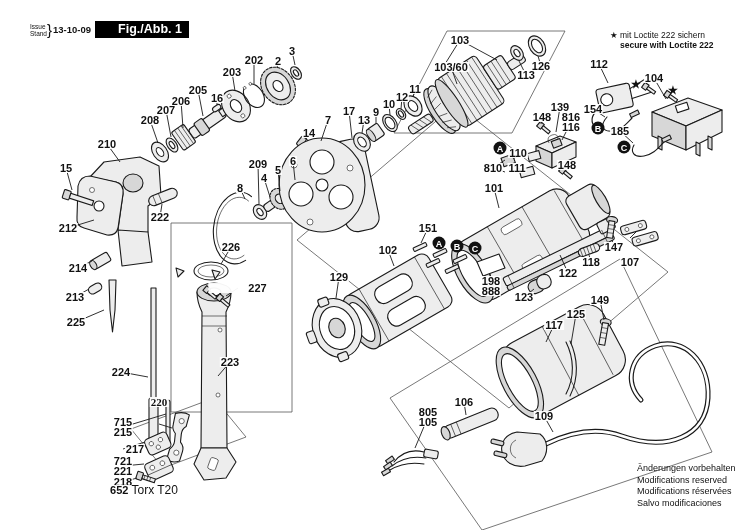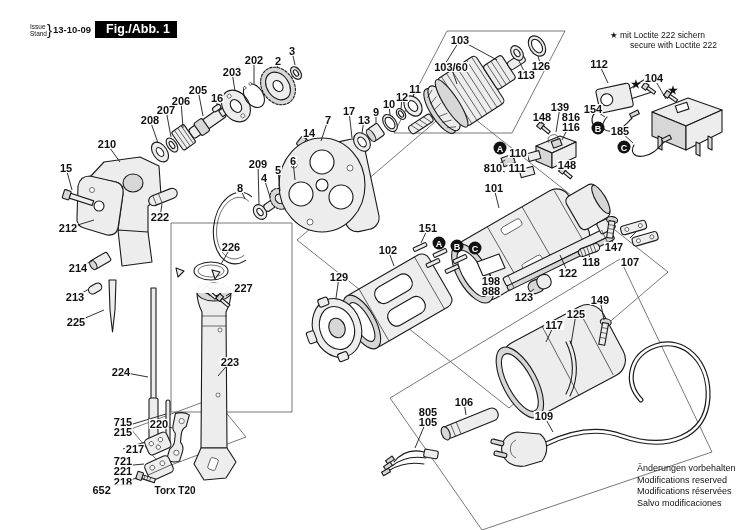--- a/index.html
+++ b/index.html
@@ -10,36 +10,36 @@
   .ln{stroke:#1a1a1a;stroke-width:1.1;stroke-linejoin:round;stroke-linecap:round;}
   .thin{stroke:#1a1a1a;stroke-width:.6;fill:none;}
   .f0{fill:#fff;} .f1{fill:#ededed;} .f2{fill:#d7d7d7;} .nf{fill:none;}
   .sheet{fill:none;stroke:#555;stroke-width:.8;}
   .leader{stroke:#1a1a1a;stroke-width:.9;}
   
   #labels-layer{position:absolute;left:0;top:0;width:750px;height:530px;}
   .plabel{position:absolute;transform:translate(-50%,-50%);font-weight:bold;font-size:11px;
           line-height:10px;white-space:nowrap;background:rgba(255,255,255,.95);padding:0 1px;
           text-align:center;}
-  .plabel .suffix{font-weight:bold;font-size:10px;padding-left:41px;}
+  .plabel .suffix{font-weight:normal;font-size:12px;}
   .ccirc{position:absolute;transform:translate(-50%,-50%);width:13px;height:13px;border-radius:50%;
          background:#111;color:#fff;font-size:9px;font-weight:bold;display:flex;
          align-items:center;justify-content:center;}
   .starmark{position:absolute;transform:translate(-50%,-50%);font-size:11px;font-weight:bold;}
   
   .header{position:absolute;left:30px;top:18px;}
   .pn{font-size:11px;font-weight:bold;letter-spacing:.3px;}
   .issue-row{display:flex;align-items:center;margin-top:3px;}
   .issue-stand{font-size:6.5px;line-height:7px;}
   .brace{font-size:15px;font-weight:normal;margin:0 1px 0 0;}
   .date{font-size:9.5px;font-weight:bold;margin-right:4px;}
-  .figbox{background:#000;color:#fff;font-size:12.5px;font-weight:bold;padding:1px 7px 2px 11px;}
+  .figbox{background:#000;color:#fff;font-size:12.5px;font-weight:bold;padding:1px 7px 2px 23px;}
   
   .loctite{position:absolute;left:610px;top:30px;font-size:8.5px;line-height:10px;}
-  .loctite .ind{margin-left:20px;}
+  .loctite .ind{margin-left:10px;font-weight:bold;}
   
   .footer{position:absolute;left:637px;top:463px;font-size:9px;line-height:11.5px;}
 </style>
 </head>
 <body>
 
 <div id="canvas">
 
   <svg id="art" width="750" height="530" viewBox="0 0 750 530">
 
@@ -522,21 +522,21 @@
       <div class="plabel" style="left: 150px; top: 120px;">208</div>
       <div class="plabel" style="left: 166px; top: 110px;">207</div>
       <div class="plabel" style="left: 181px; top: 101px;">206</div>
       <div class="plabel" style="left: 198px; top: 90px;">205</div>
       <div class="plabel" style="left: 217px; top: 98px;">16</div>
       <div class="plabel" style="left: 232px; top: 72px;">203</div>
       <div class="plabel" style="left: 254px; top: 60px;">202</div>
       <div class="plabel" style="left: 278px; top: 61px;">2</div>
       <div class="plabel" style="left: 292px; top: 51px;">3</div>
       <div class="plabel" style="left: 231px; top: 247px;">226</div>
-      <div class="plabel" style="left: 224px; top: 288px; padding-left: 40px;">227</div>
+      <div class="plabel" style="left: 238px; top: 288px; padding-left: 40px;">227</div>
       <div class="plabel" style="left: 230px; top: 362px;">223</div>
       <div class="plabel" style="left: 240px; top: 188px;">8</div>
       <div class="plabel" style="left: 258px; top: 164px;">209</div>
       <div class="plabel" style="left: 264px; top: 178px;">4</div>
       <div class="plabel" style="left: 278px; top: 170px;">5</div>
       <div class="plabel" style="left: 293px; top: 161px;">6</div>
       <div class="plabel" style="left: 309px; top: 133px;">14</div>
       <div class="plabel" style="left: 328px; top: 120px;">7</div>
       <div class="plabel" style="left: 349px; top: 111px;">17</div>
       <div class="plabel" style="left: 364px; top: 120px;">13</div>
@@ -581,21 +581,21 @@
       <div class="plabel" style="left: 428px; top: 417px;">
         <div>805</div>
         <div>105</div>
       </div>
       <div class="plabel" style="left: 464px; top: 402px;">106</div>
       <div class="plabel" style="left: 544px; top: 416px;">109</div>
       <div class="plabel" style="left: 123px; top: 427px;">
         <div>715</div>
         <div>215</div>
       </div>
-      <div class="plabel" style="left: 159px; top: 424px;">220</div>
+      <div class="plabel" style="left: 159px; top: 402px; font-family: Liberation Serif, serif;">220</div>
       <div class="plabel" style="left: 135px; top: 449px;">217</div>
       <div class="plabel" style="left: 123px; top: 466px;">
         <div>721</div>
         <div>221</div>
       </div>
       <div class="plabel" style="left: 123px; top: 482px;">218</div>
       <div class="plabel" style="left: 144px; top: 490px;"><span>652</span><span class="suffix"> Torx T20</span></div>
       <div class="ccirc" style="left: 500px; top: 148px;">A</div>
       <div class="ccirc" style="left: 598px; top: 128px;">B</div>
       <div class="ccirc" style="left: 624px; top: 147px;">C</div>

